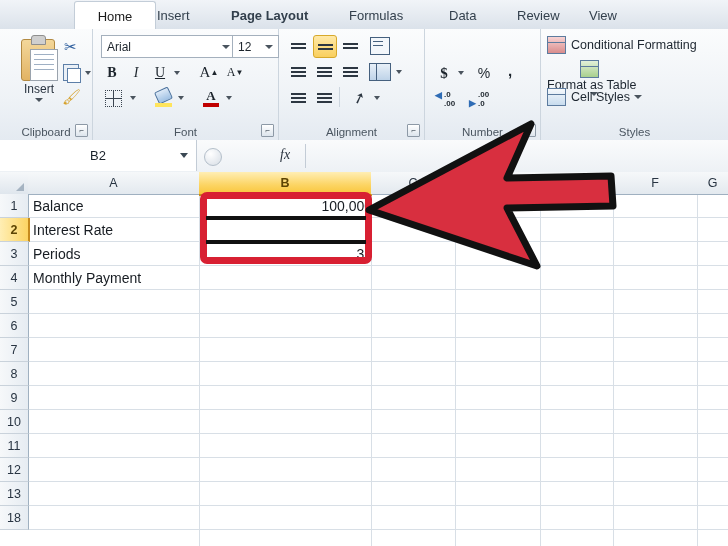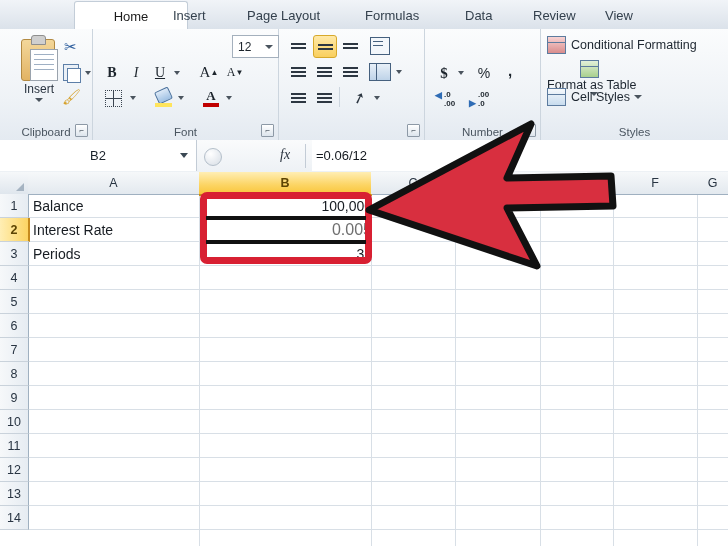--- a/index.html
+++ b/index.html
@@ -30,21 +30,21 @@
     color: #ffffff;
     font-size: 13px;
     display: flex; align-items: center; justify-content: center;
     border-right: 1px solid #9aa7b4;
     text-shadow: 0 1px 1px rgba(0,0,0,.4);
   }
   .tab {
     position: absolute; top: 2px; height: 27px;
     display: flex; align-items: center; justify-content: center;
     font-size: 13px; color: #33404d;
-    padding: 0 25px;
+    padding: 0 9px;
     white-space: nowrap;
   }
   .tab.active {
     background: #ffffff;
     border: 1px solid #c3cdd8;
     border-bottom: none;
     border-radius: 3px 3px 0 0;
     color: #1b1b1b;
     height: 28px; top: 1px;
   }
@@ -391,21 +391,21 @@
   }
 </style>
 </head>
 <body>
 
 <div id="app">
 
   <div class="tabbar">
     <div class="tab active" style="left:74px;width:62px;">Home</div>
     <div class="tab" style="left:148px;">Insert</div>
-    <div class="tab" style="left:222px;">Page Layout</div>
+    <div class="tab" style="left:222px;font-weight:bold;">Page Layout</div>
     <div class="tab" style="left:340px;">Formulas</div>
     <div class="tab" style="left:440px;">Data</div>
     <div class="tab" style="left:508px;">Review</div>
     <div class="tab" style="left:580px;">View</div>
   </div>
 
   <div class="ribbon">
 
     <div class="group" id="g-clipboard">
       <div class="clip-paste">
@@ -432,20 +432,24 @@
         </div>
         <div class="mini-ico">
           <span class="brush">🖌</span>
         </div>
       </div>
       <div class="group-label">Clipboard</div>
       <div class="dlg-launcher">⌐</div>
     </div>
 
     <div class="group" id="g-font">
+      <div class="combo" id="font-name-combo">
+        <span>Arial</span>
+        <span class="caret"></span>
+      </div>
       <div class="combo" id="font-size-combo">
         <span>12</span>
         <span class="caret"></span>
       </div>
       <div class="rbtn" id="btn-bold">B</div>
       <div class="rbtn" id="btn-italic">I</div>
       <div class="rbtn" id="btn-under">U</div>
       <div class="rbtn" id="btn-under-caret">
         <span class="caret-sm" style="position:static;"></span>
       </div>
@@ -548,20 +552,21 @@
             <i></i>
           </span>
       </div>
       <div class="vsep" style="left:60px;"></div>
       <div class="al" id="al-orient">
         <span class="orient-ico">➚</span>
       </div>
       <div class="al" id="al-orient-caret">
         <span class="caret-sm" style="position:static;"></span>
       </div>
+      <div class="group-label">Alignment</div>
       <div class="dlg-launcher">⌐</div>
     </div>
 
     <div class="group" id="g-number">
       <div class="nb" id="nb-currency">$</div>
       <div class="nb" id="nb-currency-caret">
         <span class="caret-sm" style="position:static;"></span>
       </div>
       <div class="nb" id="nb-percent">%</div>
       <div class="nb" id="nb-comma">,</div>
@@ -604,21 +609,20 @@
 
   <div class="formulabar">
     <div id="namebox">
       <span>B2</span>
       <span id="namebox-caret"></span>
     </div>
     <div id="fx-cancel"></div>
 
     <div id="fx-label">fx</div>
     <div id="formula-sep"></div>
-    <div id="formula-input">=0.06/12</div>
   </div>
 
   <div class="grid">
 
     <div class="gridline-v" style="left:199px;"></div>
     <div class="gridline-v" style="left:371px;"></div>
     <div class="gridline-v" style="left:455px;"></div>
     <div class="gridline-v" style="left:540px;"></div>
     <div class="gridline-v" style="left:613px;"></div>
     <div class="gridline-v" style="left:697px;"></div>
@@ -655,27 +659,27 @@
     <div class="rowhdr" style="top:94px;height:23px;">4</div>
     <div class="rowhdr" style="top:118px;height:23px;">5</div>
     <div class="rowhdr" style="top:142px;height:23px;">6</div>
     <div class="rowhdr" style="top:166px;height:23px;">7</div>
     <div class="rowhdr" style="top:190px;height:23px;">8</div>
     <div class="rowhdr" style="top:214px;height:23px;">9</div>
     <div class="rowhdr" style="top:238px;height:23px;">10</div>
     <div class="rowhdr" style="top:262px;height:23px;">11</div>
     <div class="rowhdr" style="top:286px;height:23px;">12</div>
     <div class="rowhdr" style="top:310px;height:23px;">13</div>
-    <div class="rowhdr" style="top:334px;height:23px;">14</div>
+    <div class="rowhdr" style="top:334px;height:23px;">18</div>
 
     <div class="cell" style="left:28px;top:22px;width:171px;height:23px;">Balance</div>
     <div class="cell" style="left:28px;top:46px;width:171px;height:23px;">Interest Rate</div>
     <div class="cell" style="left:28px;top:70px;width:171px;height:23px;">Periods</div>
+    <div class="cell" style="left:28px;top:94px;width:171px;height:23px;">Monthly Payment</div>
     <div class="cell right" style="left:199px;top:22px;width:168px;height:23px;">100,000</div>
-    <div class="cell right grey" style="left:199px;top:46px;width:168px;height:23px;font-size:16px;">0.005</div>
     <div class="cell right" style="left:199px;top:70px;width:168px;height:23px;">36</div>
 
     <div id="highlight-box"></div>
     <div class="hl-divider" id="hl-div-1"></div>
     <div class="hl-divider" id="hl-div-2"></div>
 
   </div>
 
   <svg id="pointer-arrow" viewBox="0 0 270 150">
     <path d="M14,90 L176,4 L152,58 L256,56 L258,86 L152,88 L182,146 Z" fill="#d82f3f" stroke="#111111" stroke-width="7" stroke-linejoin="round"></path>

